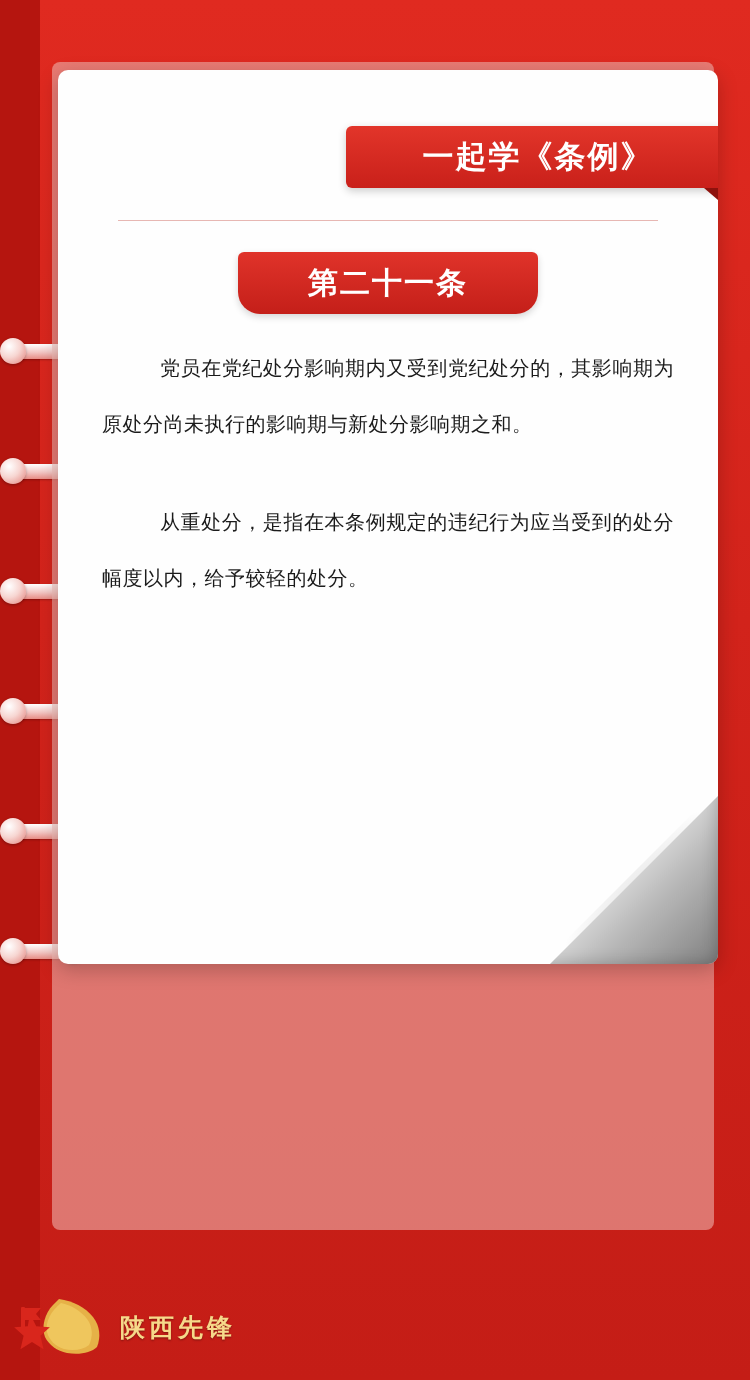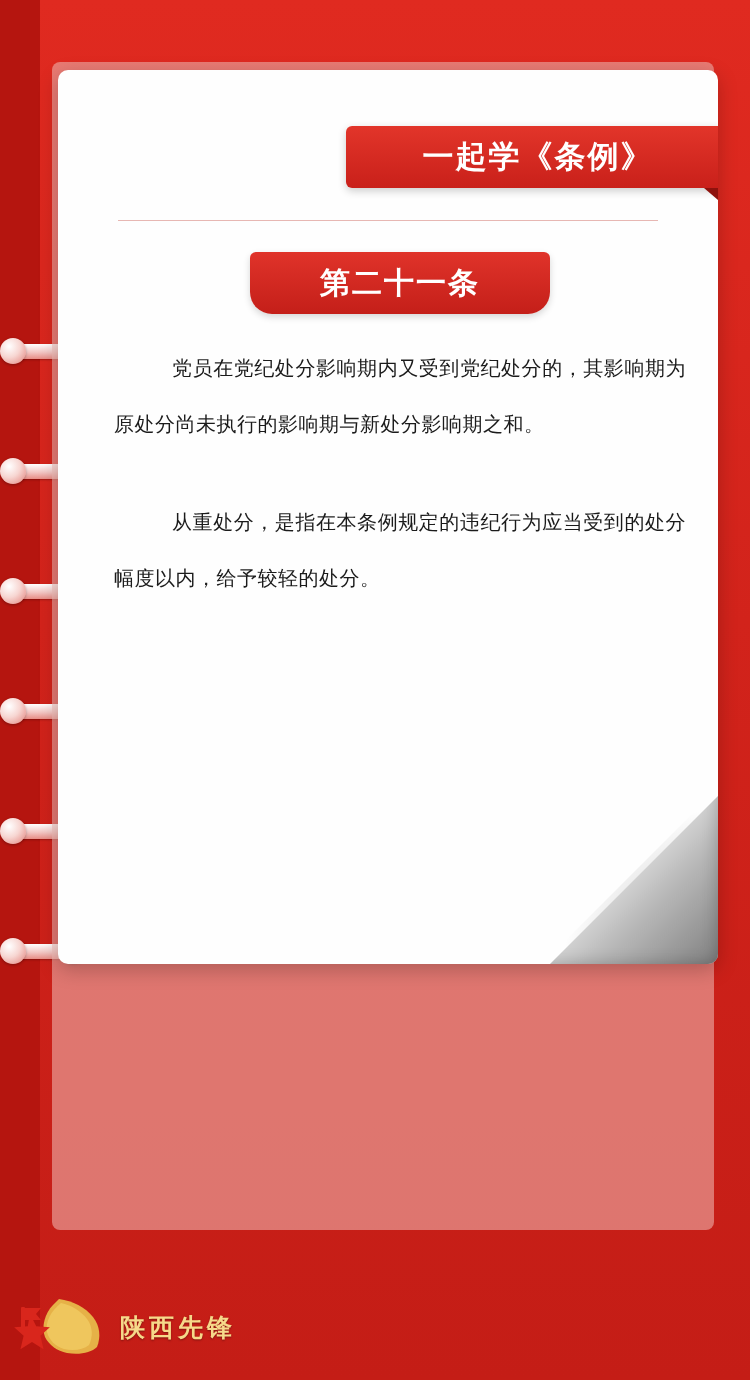--- a/index.html
+++ b/index.html
@@ -128,21 +128,20 @@
     width: 540px;
     height: 1px;
     background: #e7b7b3;
   }
 
   .content {
     position: absolute;
     left: 0;
     top: 178px;
     width: 660px;
-    padding-left: 12px;
   }
 
   .article-wrap {
     padding: 0 44px 0 44px;
   }
 
   .article-title {
     display: block;
     margin: 22px auto 0 auto;
     width: 300px;

